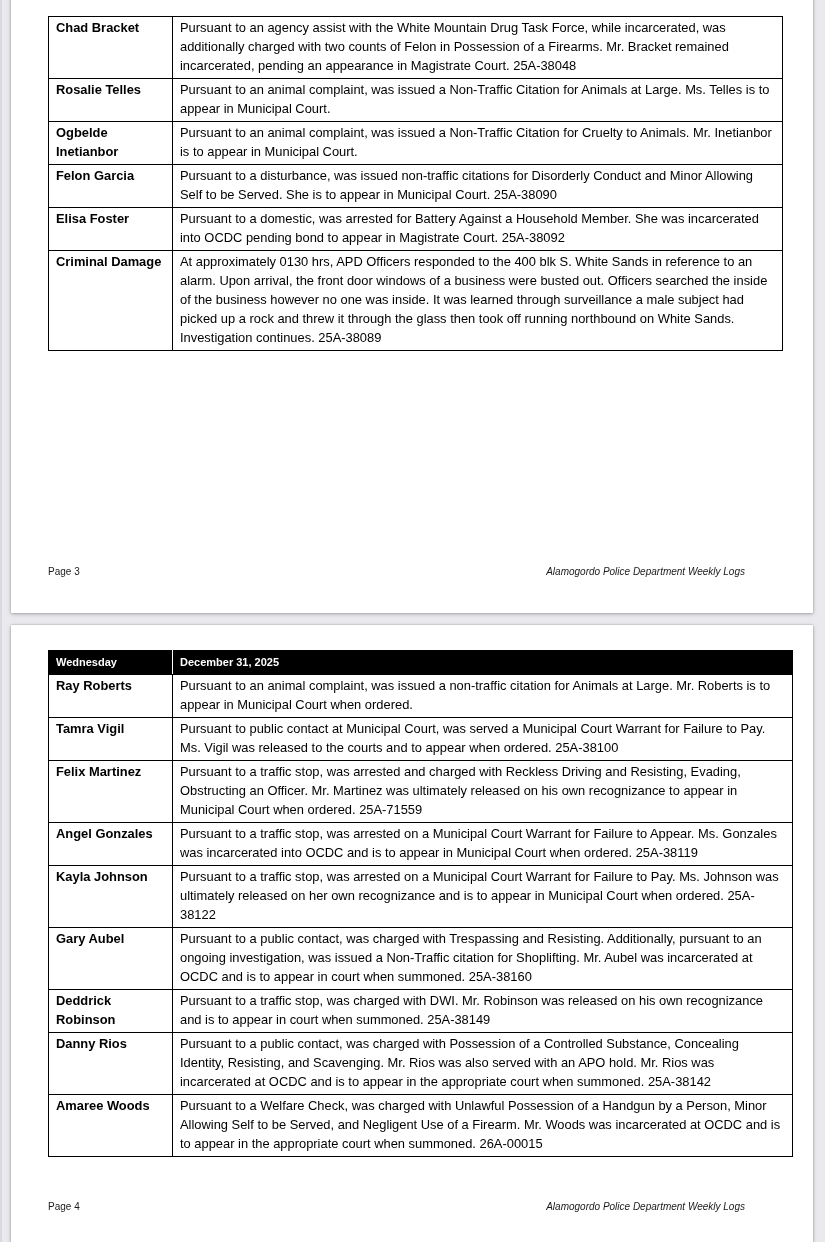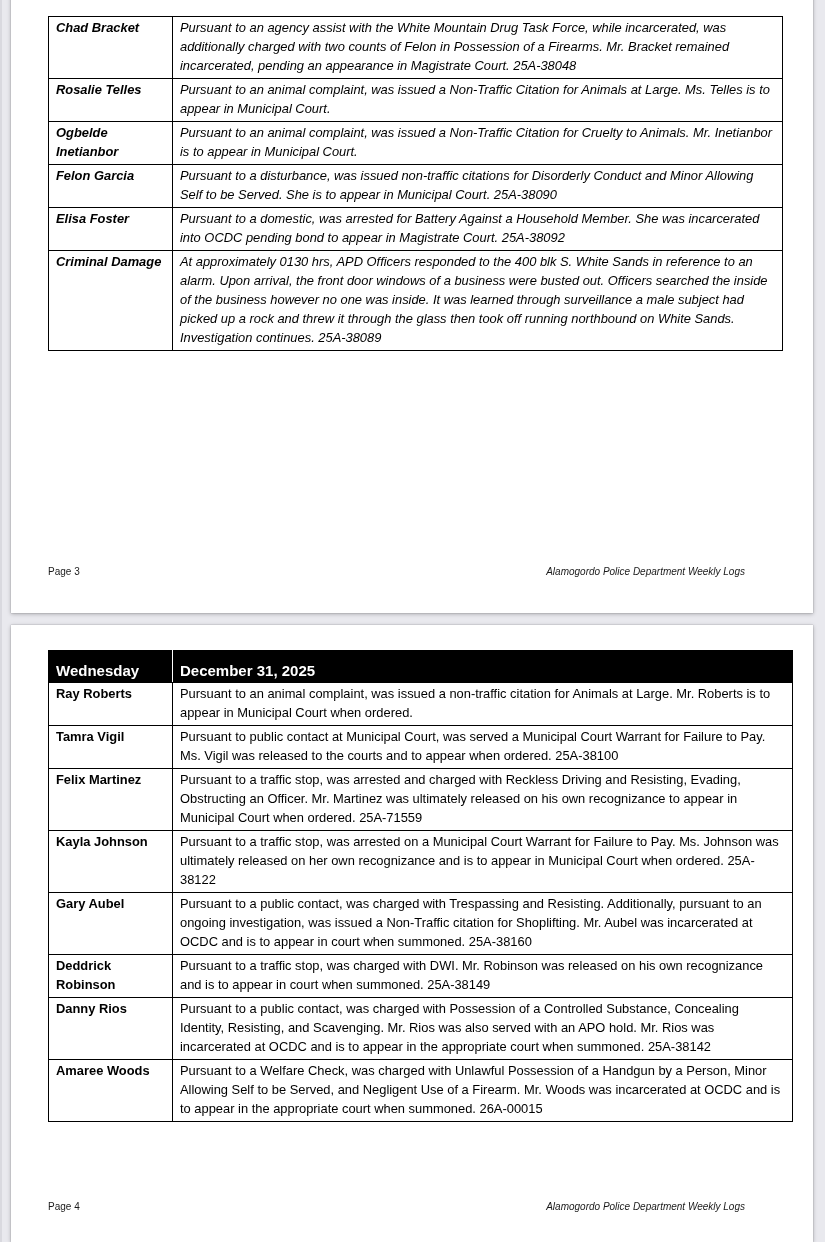--- a/index.html
+++ b/index.html
@@ -32,40 +32,40 @@
   .sheet-4 { top: 625px; height: 617px; }
 
   table.log-table {
     position: absolute;
     border-collapse: collapse;
     table-layout: fixed;
     color: #000;
     font-size: 12.9px;
     line-height: 19px;
   }
-  .table-3 { left: 37px; top: 22px; width: 735px; font-style: italic; }
+  .table-3 { left: 37px; top: 22px; width: 735px; }
   .table-4 { left: 37px; top: 25px; width: 745px; }
 
   table.log-table td {
     border: 1px solid #000;
     vertical-align: top;
     padding: 1px 6px 3px 7px;
   }
   td.name-cell {
     width: 116px;
     font-weight: bold;
   }
   td.desc-cell { }
 
   tr.day-header td {
     background: #000;
     color: #fff;
     font-weight: bold;
-    font-size: 15px;
-    padding-top: 10px;
+    font-size: 11px;
+    padding-top: 2px;
     padding-bottom: 2px;
   }
   tr.day-header td.day-cell { border-right: 1px solid #ffffff; }
   tr.day-header td.date-cell { }
 
   .page-footer {
     position: absolute;
     left: 37px;
     right: 68px;
     display: flex;
@@ -142,20 +142,24 @@
         </tr>
         <tr>
           <td class="name-cell">Tamra Vigil</td>
           <td class="desc-cell">Pursuant to public contact at Municipal Court, was served a Municipal Court Warrant for Failure to Pay.  Ms. Vigil was released to the courts and to appear when ordered.  25A-38100</td>
         </tr>
         <tr>
           <td class="name-cell">Felix Martinez</td>
           <td class="desc-cell">Pursuant to a traffic stop,  was arrested and charged with Reckless Driving and Resisting, Evading, Obstructing an Officer. Mr. Martinez was ultimately released on his own recognizance to appear in Municipal Court when ordered.  25A-71559</td>
         </tr>
         <tr>
+          <td class="name-cell">Angel Gonzales</td>
+          <td class="desc-cell">Pursuant to a traffic stop, was arrested on a Municipal Court Warrant for Failure to Appear.  Ms. Gonzales was incarcerated into OCDC and is to appear in Municipal Court when ordered.  25A-38119</td>
+        </tr>
+        <tr>
           <td class="name-cell">Kayla Johnson</td>
           <td class="desc-cell">Pursuant to a traffic stop, was arrested on a Municipal Court Warrant for Failure to Pay.  Ms. Johnson was ultimately released on her own recognizance and is to appear in Municipal Court when ordered.  25A-38122</td>
         </tr>
         <tr>
           <td class="name-cell">Gary Aubel</td>
           <td class="desc-cell">Pursuant to a public contact, was charged with Trespassing and Resisting. Additionally, pursuant to an ongoing investigation, was issued a Non-Traffic citation for Shoplifting. Mr. Aubel was incarcerated at OCDC and is to appear in court when summoned. 25A-38160</td>
         </tr>
         <tr>
           <td class="name-cell">Deddrick Robinson</td>
           <td class="desc-cell">Pursuant to a traffic stop, was charged with DWI. Mr. Robinson was released on his own recognizance and is to appear in court when summoned. 25A-38149</td>

